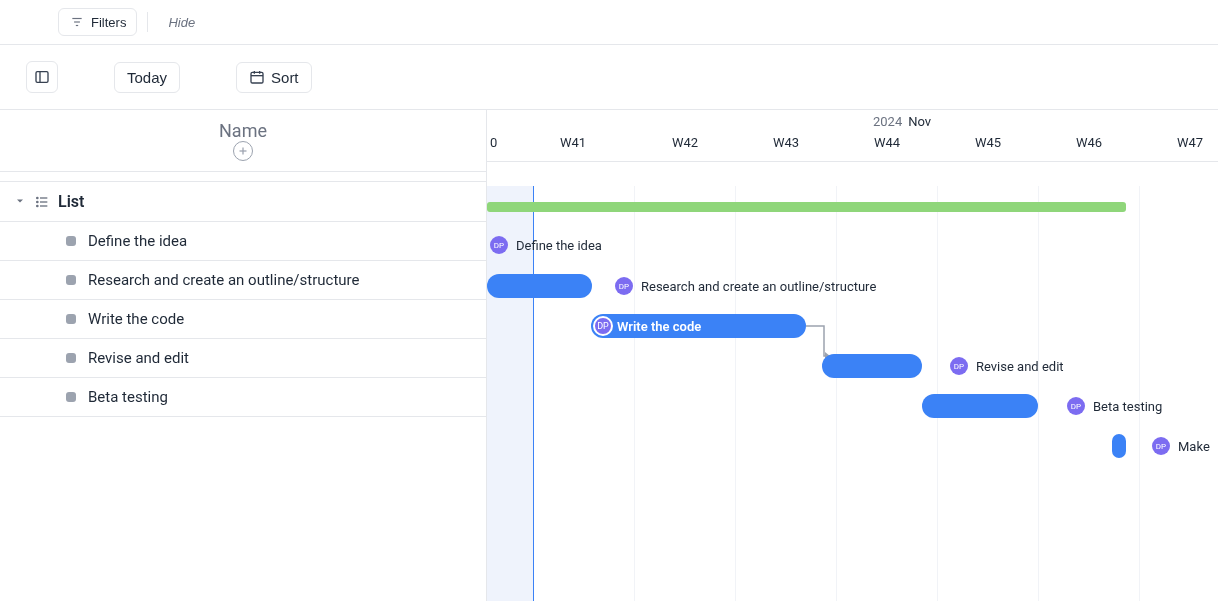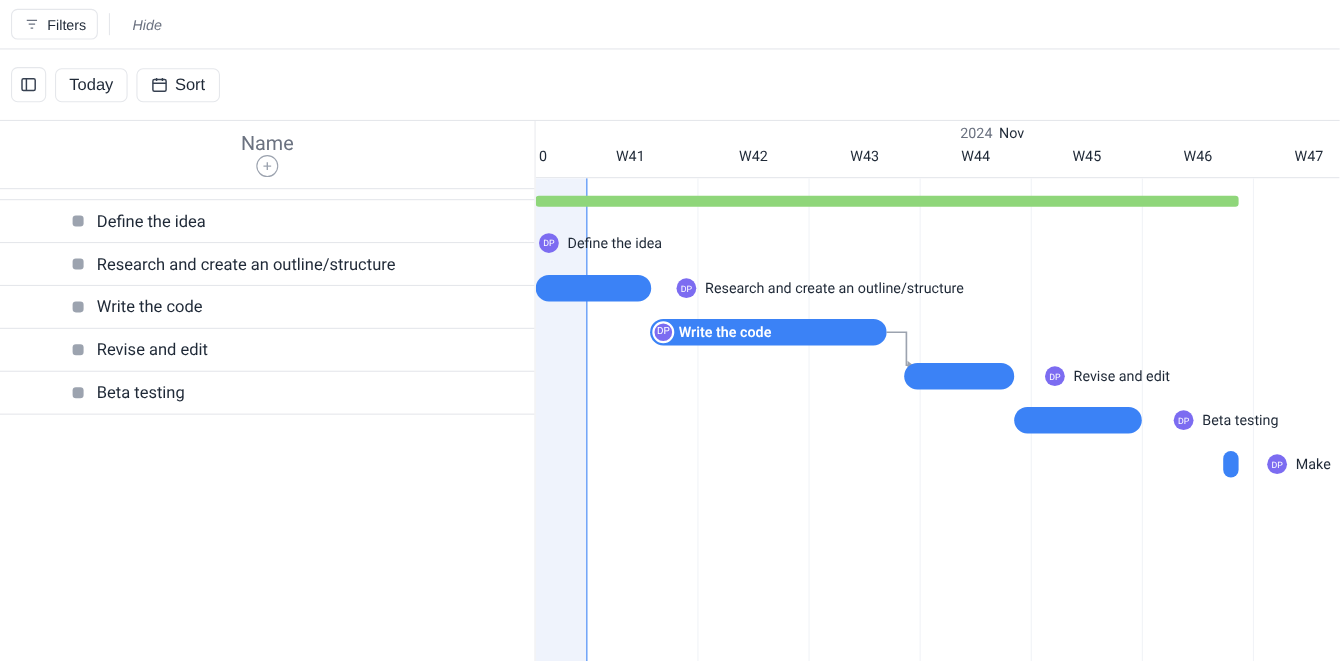--- a/index.html
+++ b/index.html
@@ -12,45 +12,45 @@
     --purple:#7c6cf1;
     --hover:#f3f4f6;
     --grid:#f1f3f7;
   }
   *{box-sizing:border-box;}
   html,body{margin:0;padding:0;font-family:-apple-system,BlinkMacSystemFont,"Segoe UI",Roboto,sans-serif;color:var(--text);font-size:14px;background:#fff;height:100%;}
   body{width:1218px;height:601px;overflow:hidden;display:flex;flex-direction:column;}
 
   
   .topbar{display:flex;align-items:center;gap:10px;padding:8px 10px;border-bottom:1px solid var(--border);}
-  .btn{display:inline-flex;align-items:center;gap:6px;padding:5px 10px;border:1px solid var(--border);border-radius:6px;background:#fff;cursor:pointer;font-size:13px;color:var(--text);}
+  .btn{display:inline-flex;align-items:center;gap:6px;padding:5px 10px;border:1px solid var(--border);border-radius:6px;background:#fff;cursor:pointer;font-size:13px;color:var(--text);margin-left:48px;}
   .btn-ghost{border:none;padding:5px 10px;color:var(--muted);cursor:pointer;background:none;font-size:13px;font-style:italic;}
   .vsep{width:1px;height:20px;background:var(--border);}
   .icon{display:inline-flex;align-items:center;justify-content:center;width:16px;height:16px;}
 
   
-  .toolbar{display:flex;align-items:center;gap:8px;padding:16px 10px;}
+  .toolbar{display:flex;align-items:center;gap:8px;padding:16px 26px;}
   .icon-btn{width:32px;height:32px;border:1px solid var(--border);border-radius:6px;display:inline-flex;align-items:center;justify-content:center;cursor:pointer;background:#fff;}
   .toolbar .btn{font-size:15px;padding:6px 12px;}
 
   
   .main{flex:1;display:flex;border-top:1px solid var(--border);overflow:hidden;}
 
   
   .left{width:487px;border-right:1px solid var(--border);display:flex;flex-direction:column;overflow:hidden;}
   .col-header{display:flex;align-items:center;justify-content:space-between;padding:10px 14px;border-bottom:1px solid var(--border);color:var(--muted);font-size:18px;flex-direction:column;}
   .add-circle{width:20px;height:20px;border:1.5px solid #9ca3af;border-radius:50%;display:flex;align-items:center;justify-content:center;color:#9ca3af;cursor:pointer;}
   .spacer-row{height:10px;border-bottom:1px solid var(--border);}
   .group-row{display:flex;align-items:center;gap:8px;padding:10px 14px;border-bottom:1px solid var(--border);font-weight:600;font-size:16px;}
   .caret{color:var(--muted);}
   .task-row{display:flex;align-items:center;gap:12px;padding:10px 14px 10px 66px;border-bottom:1px solid var(--border);font-size:15px;cursor:pointer;}
   .status-dot{width:10px;height:10px;border-radius:3px;background:#9ca3af;flex-shrink:0;}
 
   
-  .right{flex:1;display:flex;flex-direction:column;position:relative;overflow:hidden;background:#fff;}
+  .right{flex:1;display:flex;flex-direction:column;position:relative;overflow:hidden;background:#fff;gap:24px;}
   .tl-header{height:52px;border-bottom:1px solid var(--border);position:relative;}
   .tl-year{position:absolute;top:4px;display:flex;gap:6px;font-size:13px;}
   .tl-year .y{color:var(--muted);}
   .tl-weeks{position:absolute;bottom:6px;left:0;right:0;height:20px;}
   .wk-label{position:absolute;font-size:13px;color:var(--text);transform:translateX(-50%);}
   .tl-body{flex:1;position:relative;overflow:hidden;}
   .gridline{position:absolute;top:0;bottom:0;width:1px;background:var(--grid);}
   .today-band{position:absolute;top:0;bottom:0;background:var(--blue-light);}
   .today-line{position:absolute;top:0;bottom:0;width:1px;background:var(--blue);}
 
@@ -114,20 +114,38 @@
     <div class="col-header">
       <span>Name</span>
       <span class="add-circle">
         <svg width="12" height="12" viewBox="0 0 24 24" stroke="#9ca3af" stroke-width="2.5">
             <line x1="12" y1="5" x2="12" y2="19"></line>
             <line x1="5" y1="12" x2="19" y2="12"></line>
           </svg>
       </span>
     </div>
     <div class="spacer-row"></div>
+    <div class="group-row">
+      <span class="caret">
+        <svg width="12" height="12" viewBox="0 0 24 24" fill="#6b7280">
+            <path d="M6 9l6 6 6-6z"></path>
+          </svg>
+      </span>
+      <span class="icon">
+        <svg class="list-icon-svg" width="18" height="18" viewBox="0 0 24 24" fill="none" stroke-width="2">
+            <line x1="9" y1="6" x2="20" y2="6"></line>
+            <line x1="9" y1="12" x2="20" y2="12"></line>
+            <line x1="9" y1="18" x2="20" y2="18"></line>
+            <circle cx="5" cy="6" r="1" fill="#6b7280"></circle>
+            <circle cx="5" cy="12" r="1" fill="#6b7280"></circle>
+            <circle cx="5" cy="18" r="1" fill="#6b7280"></circle>
+          </svg>
+      </span>
+      <span>List</span>
+    </div>
 
     <div class="task-row">
       <span class="status-dot"></span>
       <span>Define the idea</span>
     </div>
     <div class="task-row">
       <span class="status-dot"></span>
       <span>Research and create an outline/structure</span>
     </div>
     <div class="task-row">

